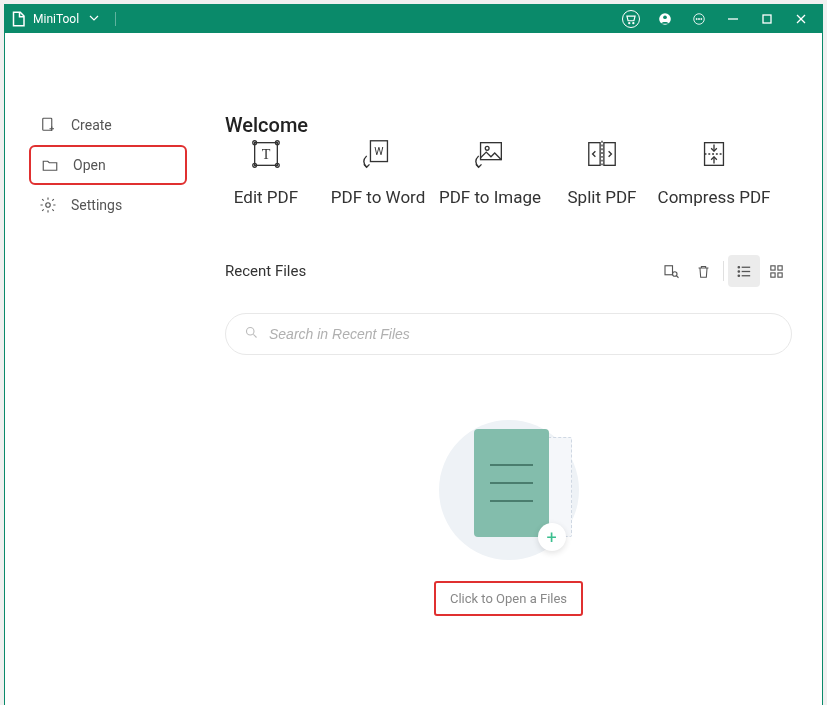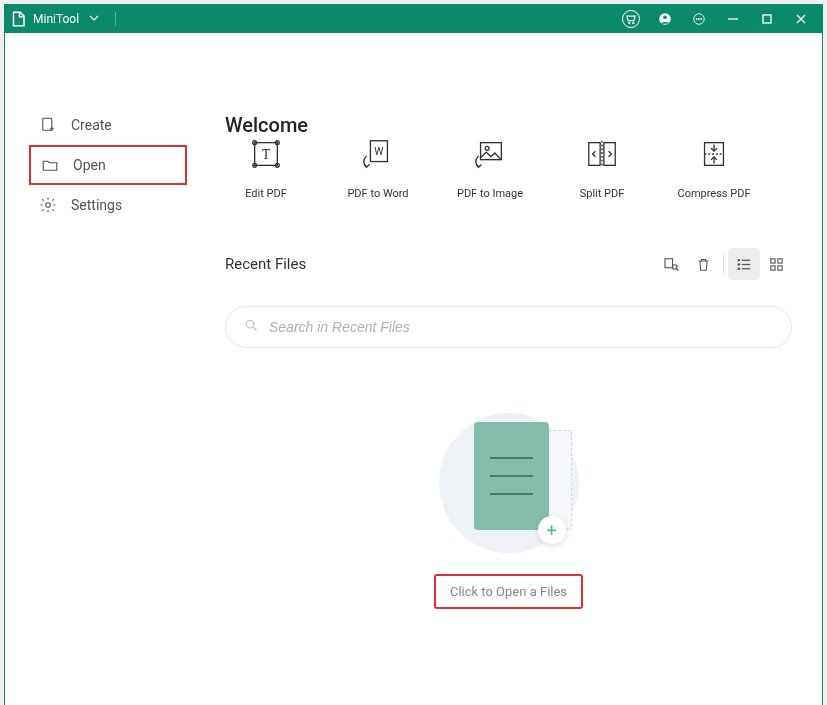--- a/index.html
+++ b/index.html
@@ -53,21 +53,21 @@
     gap: 14px;
     height: 40px;
     padding: 0 0 0 34px;
     font-size: 14px;
     color: #555;
     cursor: pointer;
     position: relative;
   }
   .side-item.highlight {
     border: 2.5px solid #e03030;
-    border-radius: 0;
+    border-radius: 6px;
     margin: 0 8px 0 24px;
     padding-left: 10px;
     box-sizing: border-box;
   }
   .side-icon { width: 18px; height: 18px; display:flex; align-items:center; justify-content:center; color:#555; }
   .main {
     flex: 1;
     padding: 30px 30px 0 30px;
     position: relative;
   }
@@ -79,21 +79,21 @@
     flex-direction: column;
     align-items: center;
     cursor: pointer;
   }
   .tool-icon {
     width: 34px; height: 34px;
     display:flex; align-items:center; justify-content:center;
     color:#333;
     margin-bottom: 16px;
   }
-  .tool-label { font-size: 11px; color:#333; white-space: nowrap; }
+  .tool-label { font-size: 17px; color:#333; white-space: nowrap; }
   .recent-row { display:flex; align-items:center; margin-top:48px; }
   .recent-title { font-size: 15px; color:#333; }
   .recent-spacer { flex:1; }
   .view-btn { width:32px; height:32px; display:flex; align-items:center; justify-content:center; cursor:pointer; color:#555; border-radius:4px;}
   .view-btn.active { background:#ececec; }
   .vsep { width:1px; height:20px; background:#e0e0e0; margin:0 4px;}
   .search-box {
     margin-top: 26px;
     height: 42px;
     border: 1px solid #e8e8e8;

